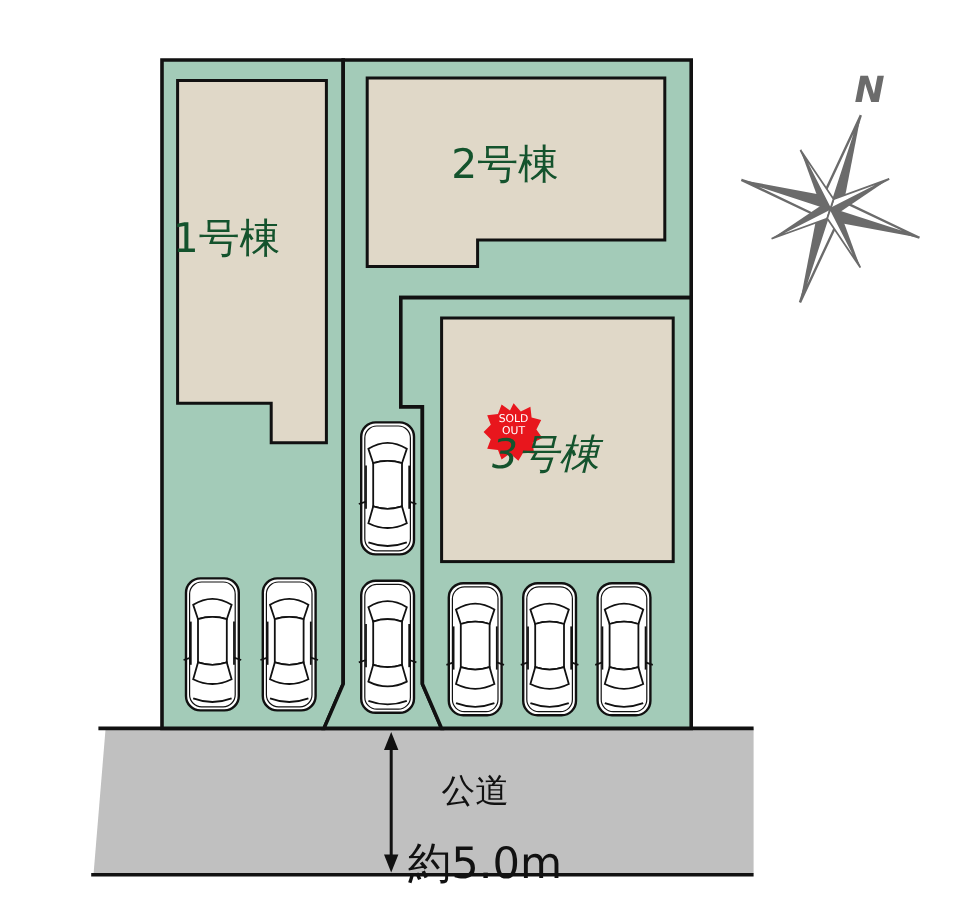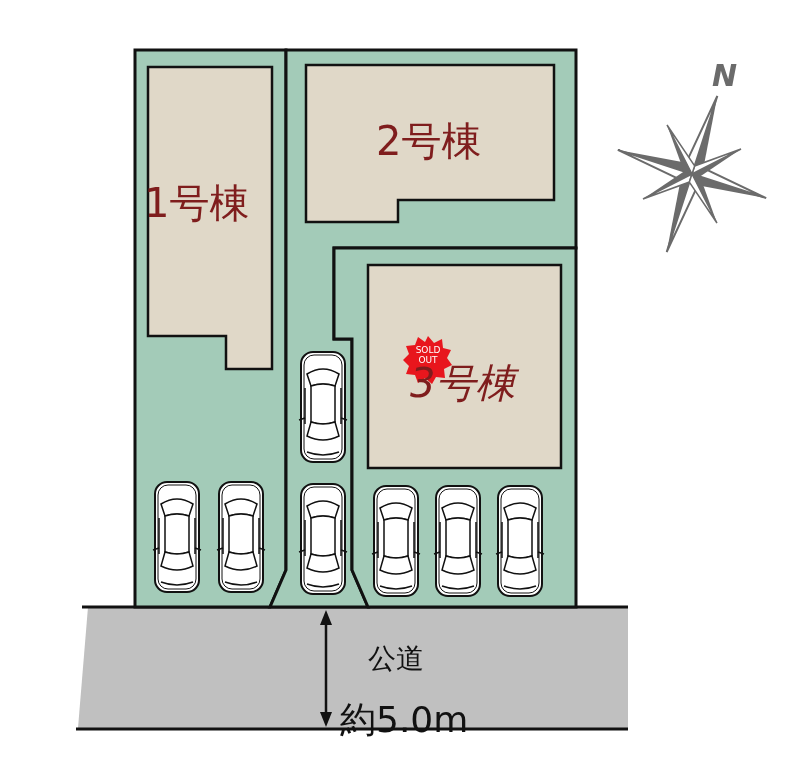--- a/index.html
+++ b/index.html
@@ -1,19 +1,19 @@
 <!DOCTYPE html>
 <html><head>
 <meta charset="utf-8">
 <style>
   html, body { margin: 0; padding: 0; background: #ffffff; }
   body { width: 800px; height: 767px; position: relative; overflow: hidden;
          font-family: "DejaVu Sans", sans-serif; }
   svg { position: absolute; left: 0; top: 0; }
-  .lbl { position: absolute; font-family: "DejaVu Sans", sans-serif; color: #7f1d1d; font-size: 40px; white-space: nowrap; }
+  .lbl { position: absolute; font-family: "DejaVu Sans", sans-serif; color: #14532d; font-size: 34px; white-space: nowrap; }
   .road-lbl { position: absolute; font-family: "DejaVu Sans", sans-serif; color: #111; font-size: 30px; white-space: nowrap; }
 </style>
 </head>
 <body>
 
 <svg width="800" height="767" viewBox="0 0 800 767">
   <defs>
     <g id="car">
 
       <rect x="2" y="0" width="44" height="110" rx="12" ry="12" fill="#fff" stroke="#111" stroke-width="2"></rect>

